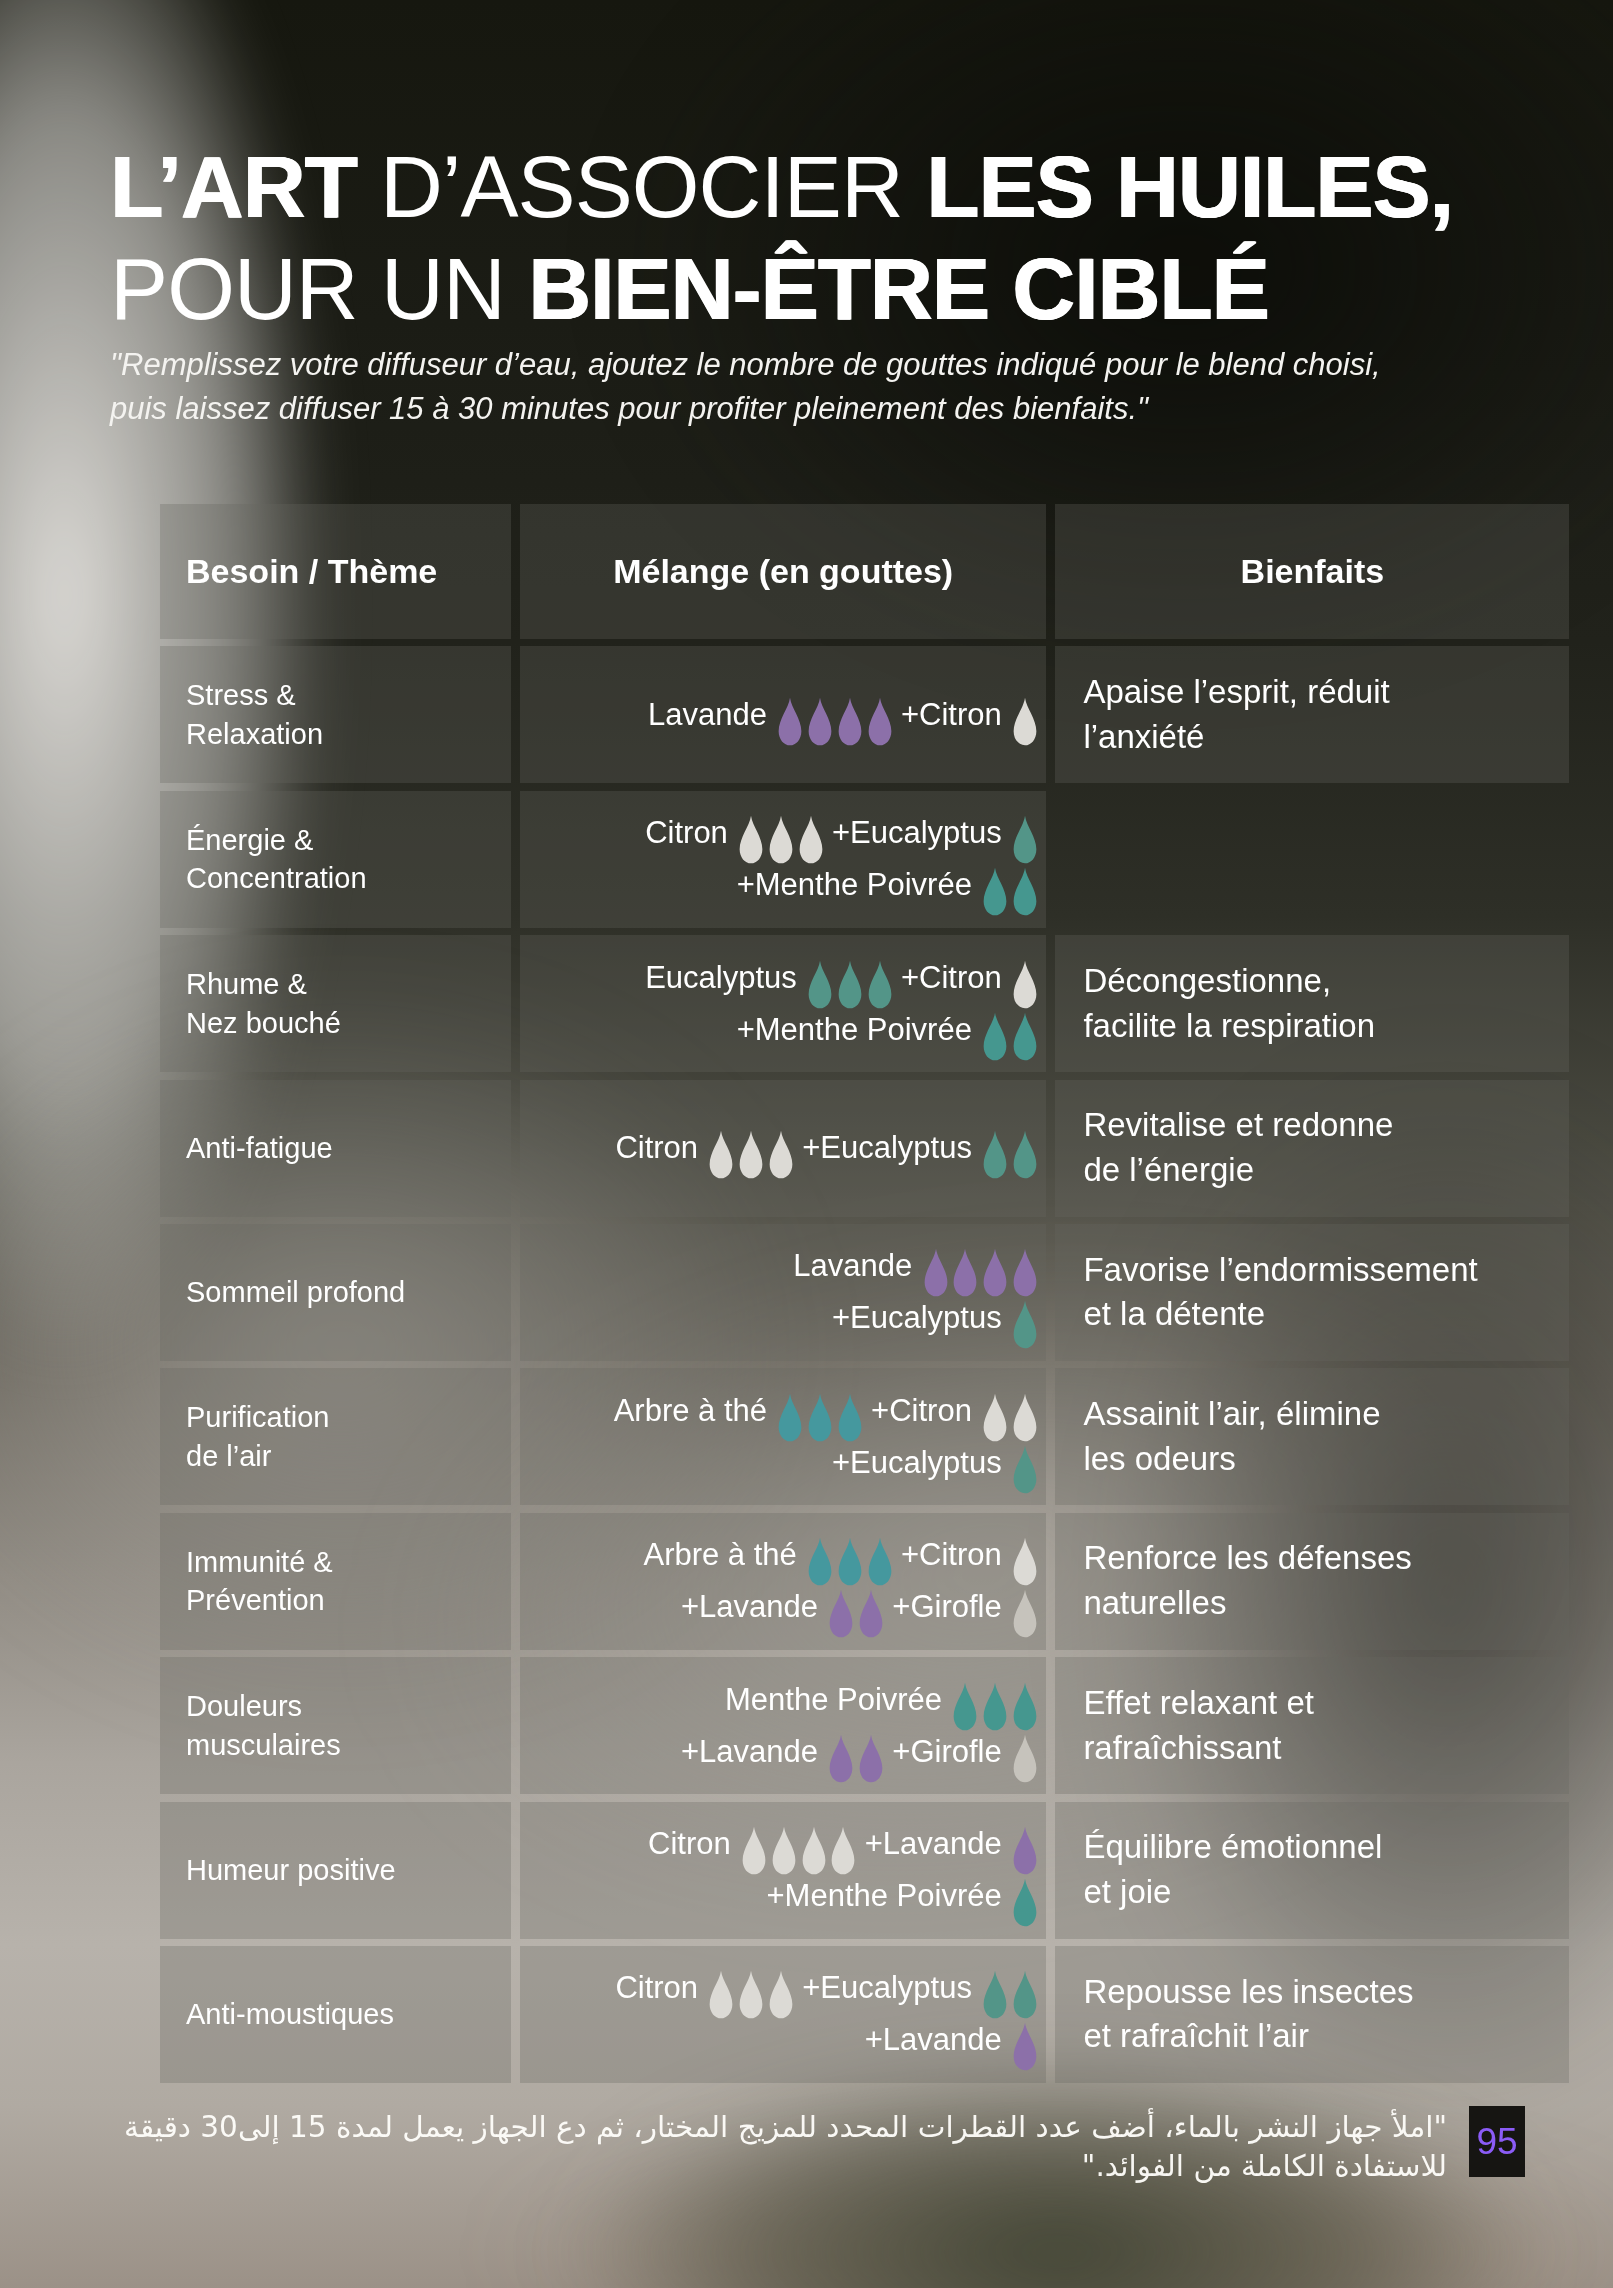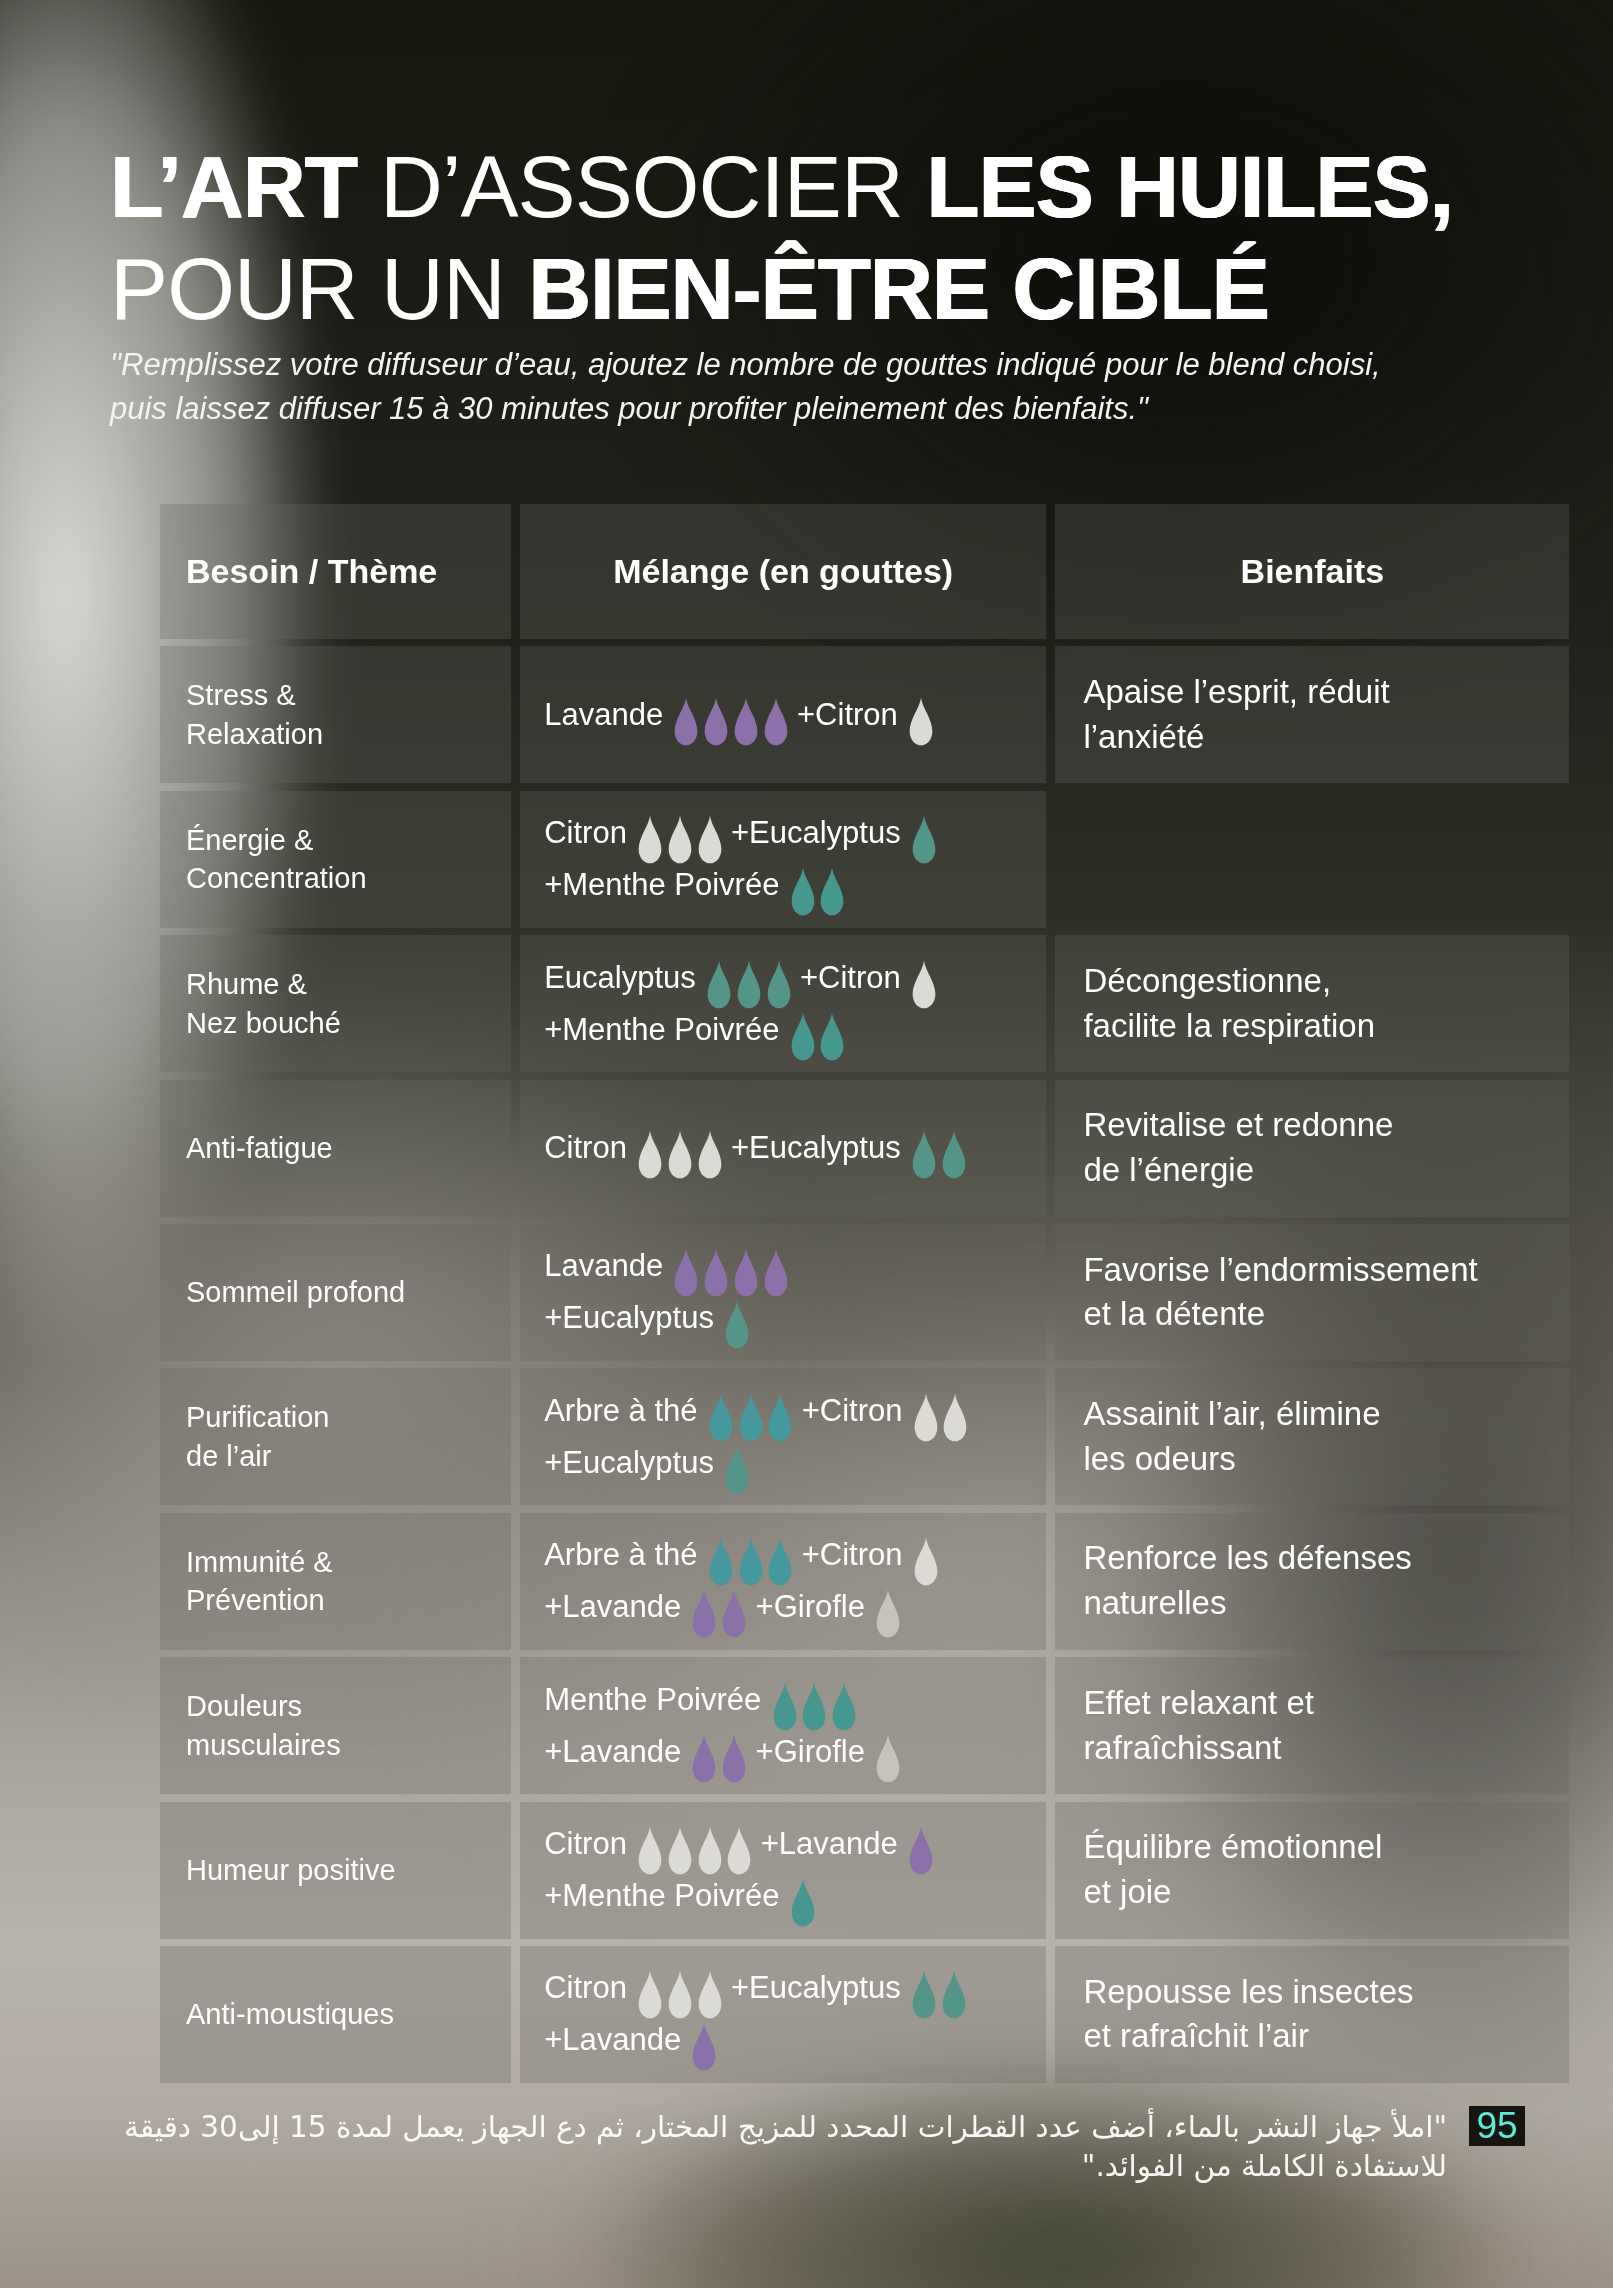--- a/index.html
+++ b/index.html
@@ -80,39 +80,39 @@
     background:rgba(103,103,95,0.30);
     display:flex;flex-direction:column;justify-content:center;
     box-sizing:border-box;
   }
   .thead .cell{height:135px;font-weight:700;font-size:34px;}
   .trow .cell{height:137px;}
   .hc1{padding-left:26px;align-items:flex-start;}
   .hc2,.hc3{align-items:center;}
   .theme{padding-left:26px;font-size:29px;line-height:1.33;white-space:pre-line;}
   .benefit{padding-left:28px;padding-right:9.2px;font-size:33px;line-height:1.36;white-space:pre-line;}
-  .blend{padding-left:24px;font-size:31px;}
+  .blend{padding-left:16px;font-size:31px;align-items:flex-end;}
   .blend-line{display:flex;align-items:center;min-height:52px;}
   .blend-label{white-space:pre;}
   .drops{display:inline-flex;margin:0 5.5px 0 9.2px;transform:translateY(6.5px);}
   .drop{width:28px;height:50px;margin-right:1.8px;flex:none;}
 
   
   .footer{
     position:absolute;top:2106px;right:88px;
     display:flex;align-items:flex-start;
   }
   .arabic{
     direction:rtl;text-align:right;
     font-family:"DejaVu Sans",sans-serif;
     font-size:29.5px;line-height:1.32;color:rgba(255,254,251,0.95);
     margin-right:22px;margin-top:1.8px;
   }
   .pagenum{
-    width:56px;height:40px;background:#161512;color:#5eead4;
+    width:56px;height:71px;background:#161512;color:#8b5cf6;
     font-size:37px;display:flex;align-items:center;justify-content:center;
     flex:none;
   }
 </style>
 </head>
 <body>
 
 <div class="page">
 
   <div class="bg">

